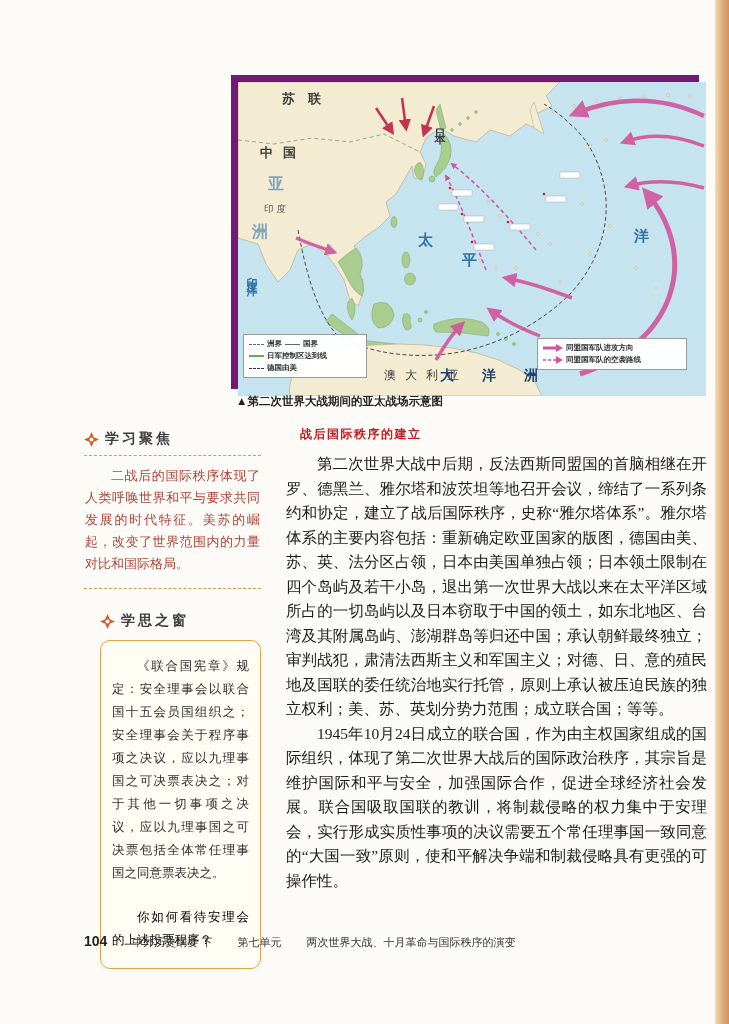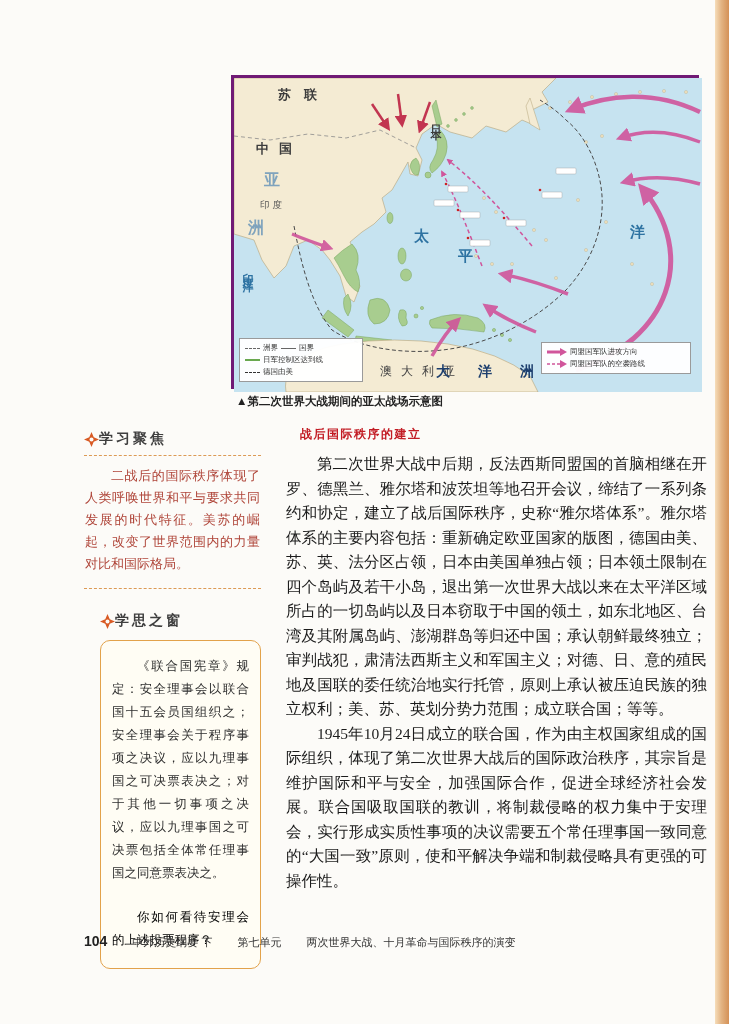--- a/index.html
+++ b/index.html
@@ -5,21 +5,21 @@
   * { margin:0; padding:0; box-sizing:border-box; }
   html,body { background:#e9e9e9; }
   body { font-family:"Liberation Serif","DejaVu Serif",serif; }
   .page { position:relative; width:729px; height:1024px; margin:0 auto;
           background:#fcfbf8; overflow:hidden; }
   .page-edge { position:absolute; top:0; right:0; width:14px; height:100%;
                background:linear-gradient(90deg,#f6ddba 0%,#e3b483 45%,#d49157 100%); }
 
   
   .map-frame { position:absolute; left:231px; top:75px; width:468px; height:314px;
-               border:3px solid #701a75; background:#c6e3f0; }
+               border:7px solid #701a75; background:#c6e3f0; }
   .map-svg { position:absolute; left:0; top:0; }
   .map-label { position:absolute; font-family:"Liberation Sans","DejaVu Sans",sans-serif;
                color:#3c3c3c; white-space:nowrap; line-height:1; }
   .lbl-country { font-size:13px; font-weight:bold; }
   .lbl-soviet { left:44px; top:10px; letter-spacing:13px; }
   .lbl-china  { left:22px; top:64px; letter-spacing:10px; }
   .lbl-india  { left:26px; top:122px; font-size:9.5px; color:#555; letter-spacing:3px; }
   .lbl-asia   { font-size:16px; color:#7fa3bd; font-weight:bold; }
   .lbl-asia-1 { left:30px; top:94px; }
   .lbl-asia-2 { left:14px; top:142px; }
@@ -34,34 +34,34 @@
   .lbl-oceania { font-size:14px; font-weight:bold; color:#1d3f6e; }
   .lbl-oce-1 { left:202px; top:286px; }
   .lbl-oce-2 { left:244px; top:286px; }
   .lbl-oce-3 { left:286px; top:286px; }
 
   .legend { position:absolute; background:rgba(255,255,255,.96); border:1px solid #9a9a9a;
             font-family:"Liberation Sans","DejaVu Sans",sans-serif; font-size:7.5px;
             line-height:12px; color:#333; padding:3px 5px; }
   .legend-left  { left:5px;  bottom:4px;  width:124px; }
   .legend-right { right:5px; bottom:12px; width:150px; }
-  .lrow { display:flex; align-items:center; gap:3px; white-space:nowrap; }
+  .lrow { display:flex; align-items:center; gap:3px; white-space:nowrap;font-weight:bold; }
   .sym { display:inline-block; width:15px; height:0; }
   .sym-continental { border-top:1px dashed #666; }
   .sym-national    { border-top:1.5px solid #666; }
   .sym-jpline      { border-top:2px solid #69a84f; }
   .sym-max         { border-top:1.5px dashed #333; }
   .arr-sym { flex:0 0 auto; }
 
   .map-caption { position:absolute; left:236px; top:394px; font-size:11.5px; font-weight:bold;
                  color:#222; font-family:"Liberation Sans","DejaVu Sans",sans-serif; }
 
   
   .sidebar { position:absolute; left:84px; top:430px; width:177px; }
-  .side-heading { display:flex; align-items:center; 
+  .side-heading { display:flex; align-items:center; gap:6px;
                   font-family:"Liberation Sans","DejaVu Sans",sans-serif;
                   font-weight:bold; font-size:14px; color:#3f3f3f; letter-spacing:3px; }
   .focus-text { margin-top:7px; padding:9px 1px 13px; border-top:1px dashed #dc9a55;
                 border-bottom:1px dashed #dc9a55; color:#af4539; font-size:13px;
                 line-height:22px; text-align:justify; text-indent:2em; }
   .window-block { margin-top:23px;padding-left:16px; }
   .window-box { margin-top:10px; border:1.5px solid #e2a24b; border-radius:10px;
                 background:#fffdf4; padding:14px 11px 16px; color:#2e2e2e;
                 font-size:12.5px; line-height:23px; text-align:justify; }
   .window-text { text-indent:2em; }

